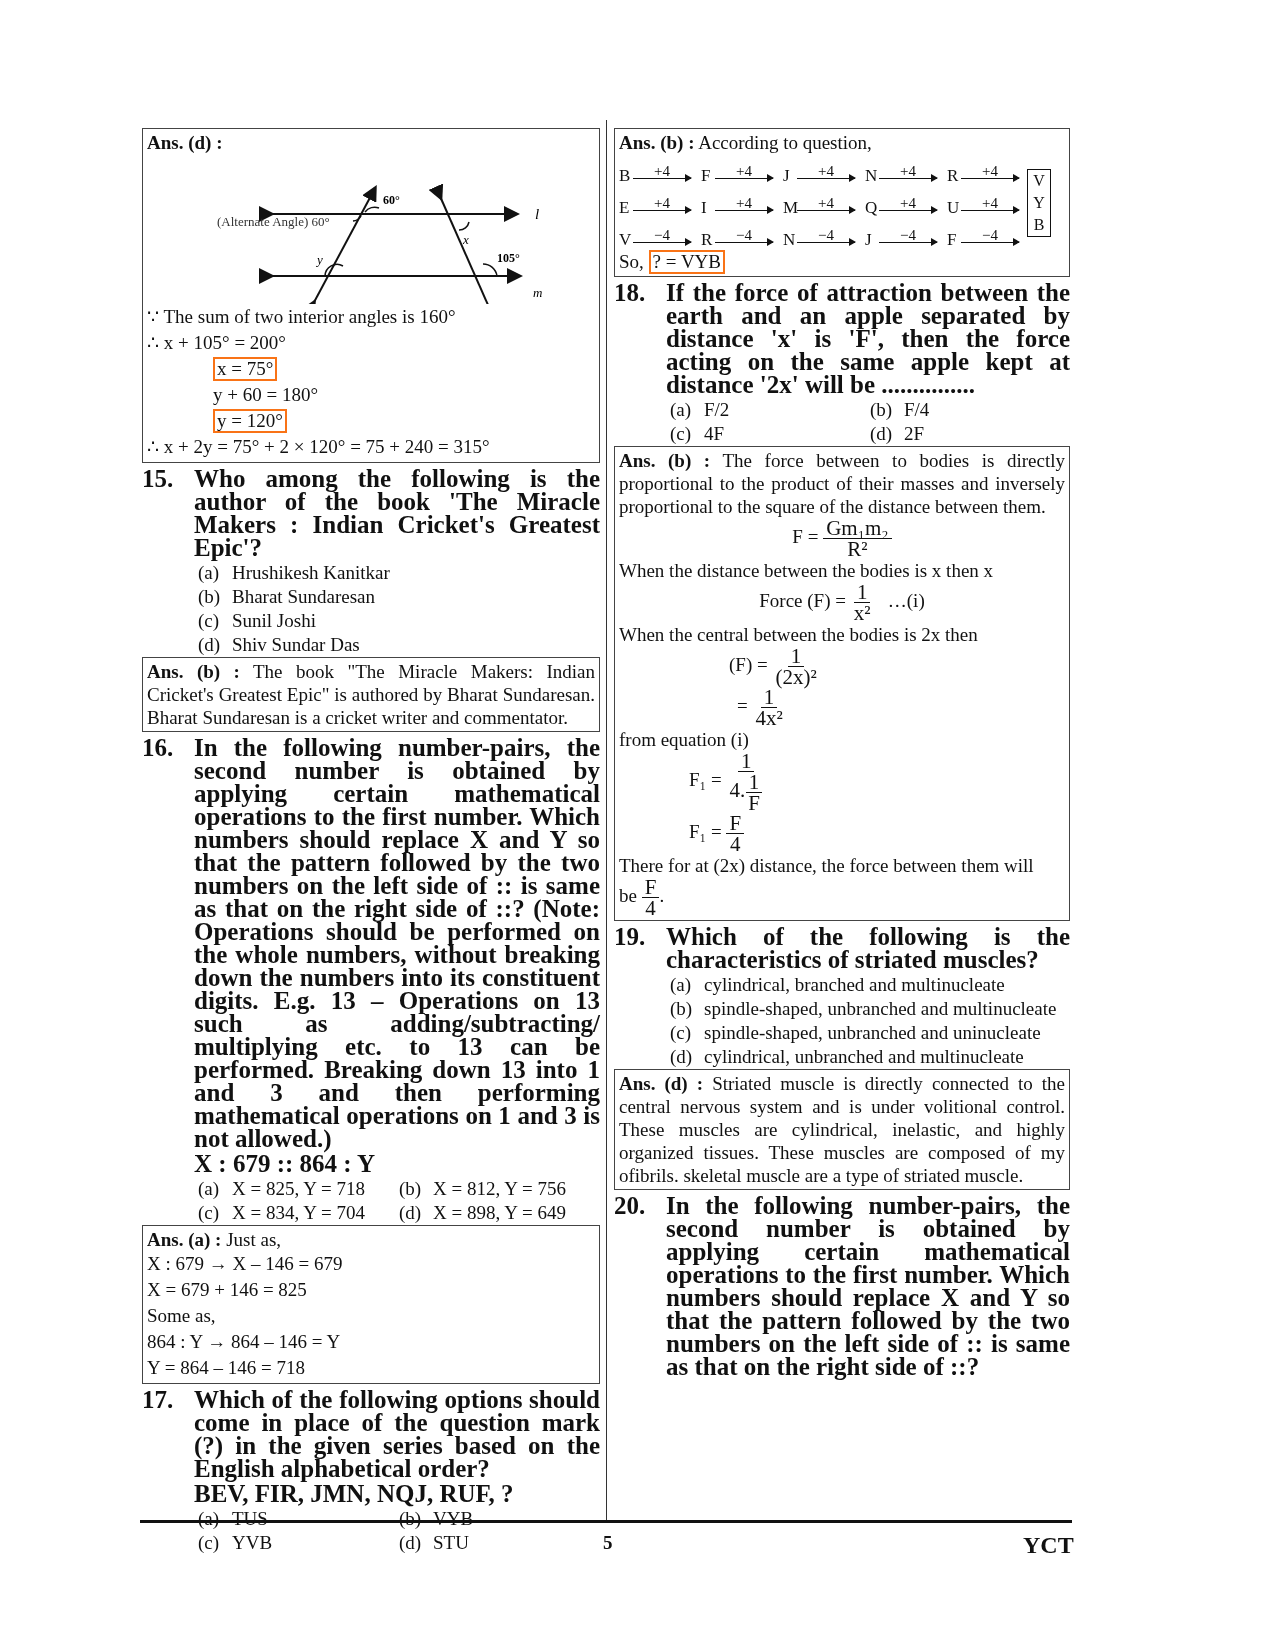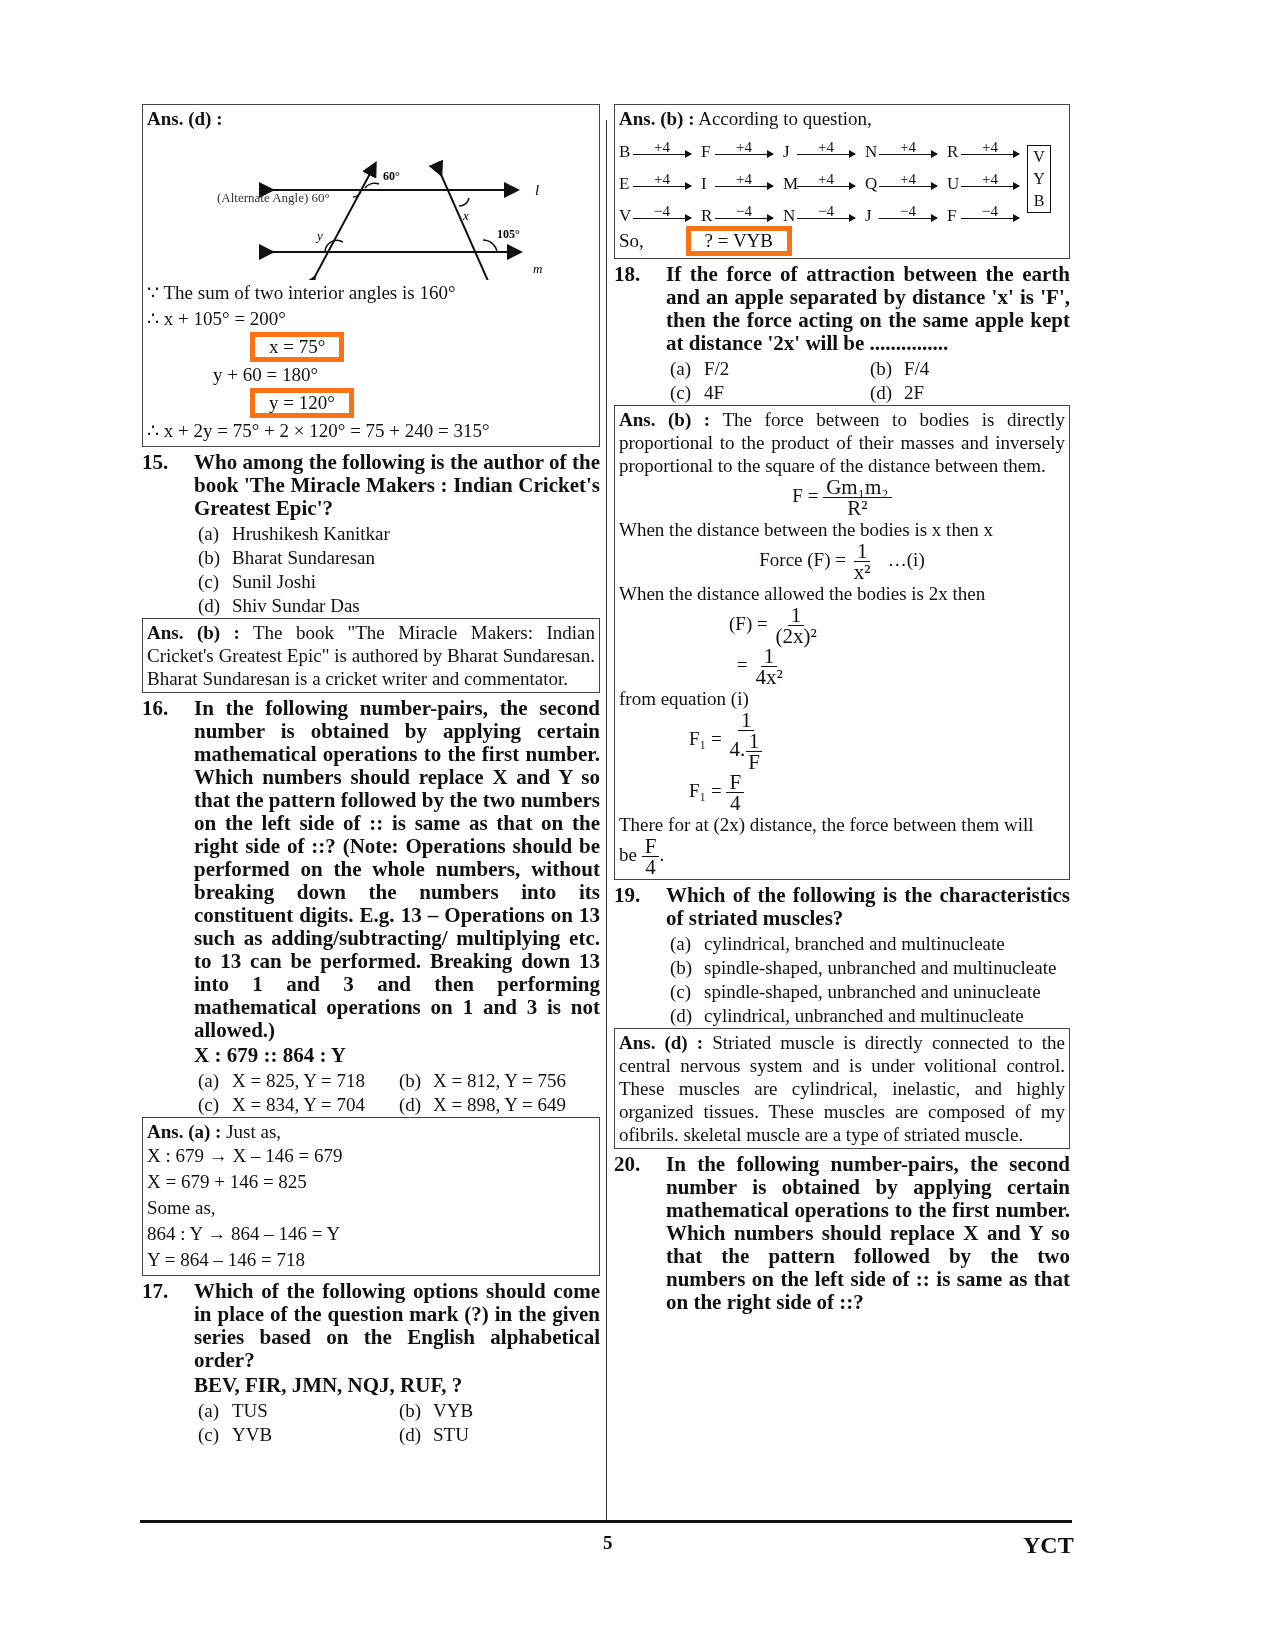--- a/index.html
+++ b/index.html
@@ -1,36 +1,36 @@
 <!DOCTYPE html>
 <html><head>
 <meta charset="utf-8">
 <style>
   html, body { margin: 0; padding: 0; background: #ffffff; }
   body {
     width: 1275px; height: 1650px; position: relative; overflow: hidden;
     font-family: "Liberation Serif", "DejaVu Serif", serif; color: #111;
   }
-  .col { position: absolute; top: 104px; }
+  .col { position: absolute; top: 128px; }
   .col-left { left: 142px; width: 458px; }
   .col-right { left: 614px; width: 456px; }
   .vdivider { position: absolute; left: 606px; top: 120px; width: 1px; height: 1400px; background: #333; }
   .box { border: 1.5px solid #444; padding: 2px 4px; margin-bottom: 4px; }
   .ans-label { font-weight: bold; }
   p { margin: 0; font-size: 19px; line-height: 23px; }
   .justify { text-align: justify; }
-  .q { display: flex; font-size: 21px; line-height: 23px; margin: 2px 0; }
+  .q { display: flex; font-size: 25px; line-height: 23px; margin: 2px 0; }
   .q-num { width: 52px; flex: 0 0 52px; font-weight: bold; }
   .q-text { font-weight: bold; text-align: justify; flex: 1; }
   .opts { padding-left: 56px; font-size: 19px; line-height: 24px; }
   .opt-row { display: flex; }
   .opt-row .o { width: 205px; }
   .opt-single { display: flex; }
   .opt-single .lbl { width: 34px; flex: 0 0 34px; }
-  .boxed { border: 5px solid #f97316; padding: 0 14px; display: inline-block; line-height: 20px; margin-left: 37px; }
+  .boxed { border: 2px solid #f97316; padding: 0 2px; display: inline-block; line-height: 20px; }
   .indent { padding-left: 66px; }
   .math-line { font-size: 19px; line-height: 26px; }
   .frac { display: inline-flex; flex-direction: column; align-items: center; vertical-align: middle; font-size: 21px; line-height: 20px; }
   .frac .num { border-bottom: 1px solid #111; padding: 0 3px; }
   .frac .den { padding: 0 3px; }
   .center { text-align: center; }
   .series-row { display: flex; align-items: flex-end; font-size: 17px; height: 32px; position: relative; }
   .s-cell { display: flex; align-items: flex-end; margin-right: 4px; }
   .s-letter { width: 14px; }
   .s-arrow { display: inline-flex; flex-direction: column; align-items: center; width: 58px; margin-right: 6px; }
@@ -335,21 +335,21 @@
     <p class="justify"><span class="ans-label">Ans. (b) :</span> <span>The force between to bodies is directly proportional to the product of their masses and inversely proportional to the square of the distance between them.</span></p>
     <p class="center math-line"><span>F =</span> <span class="frac">
           <span class="num">Gm₁m₂</span>
           <span class="den">R²</span>
         </span></p>
     <p>When the distance between the bodies is x then  x</p>
     <p class="center math-line"><span>Force (F) =</span> <span class="frac">
           <span class="num">1</span>
           <span class="den">x²</span>
         </span> &nbsp; <span>…(i)</span></p>
-    <p>When the distance allowed the bodies is 2x then</p>
+    <p>When the central between the bodies is 2x then</p>
     <p class="math-line" style="padding-left:110px;"><span>(F) =</span> <span class="frac">
           <span class="num">1</span>
           <span class="den">(2x)²</span>
         </span></p>
     <p class="math-line" style="padding-left:118px;"><span>=</span> <span class="frac">
           <span class="num">1</span>
           <span class="den">4x²</span>
         </span></p>
     <p>from equation  (i)</p>
     <p class="math-line" style="padding-left:70px;"><span>F₁ =</span> <span class="frac">

